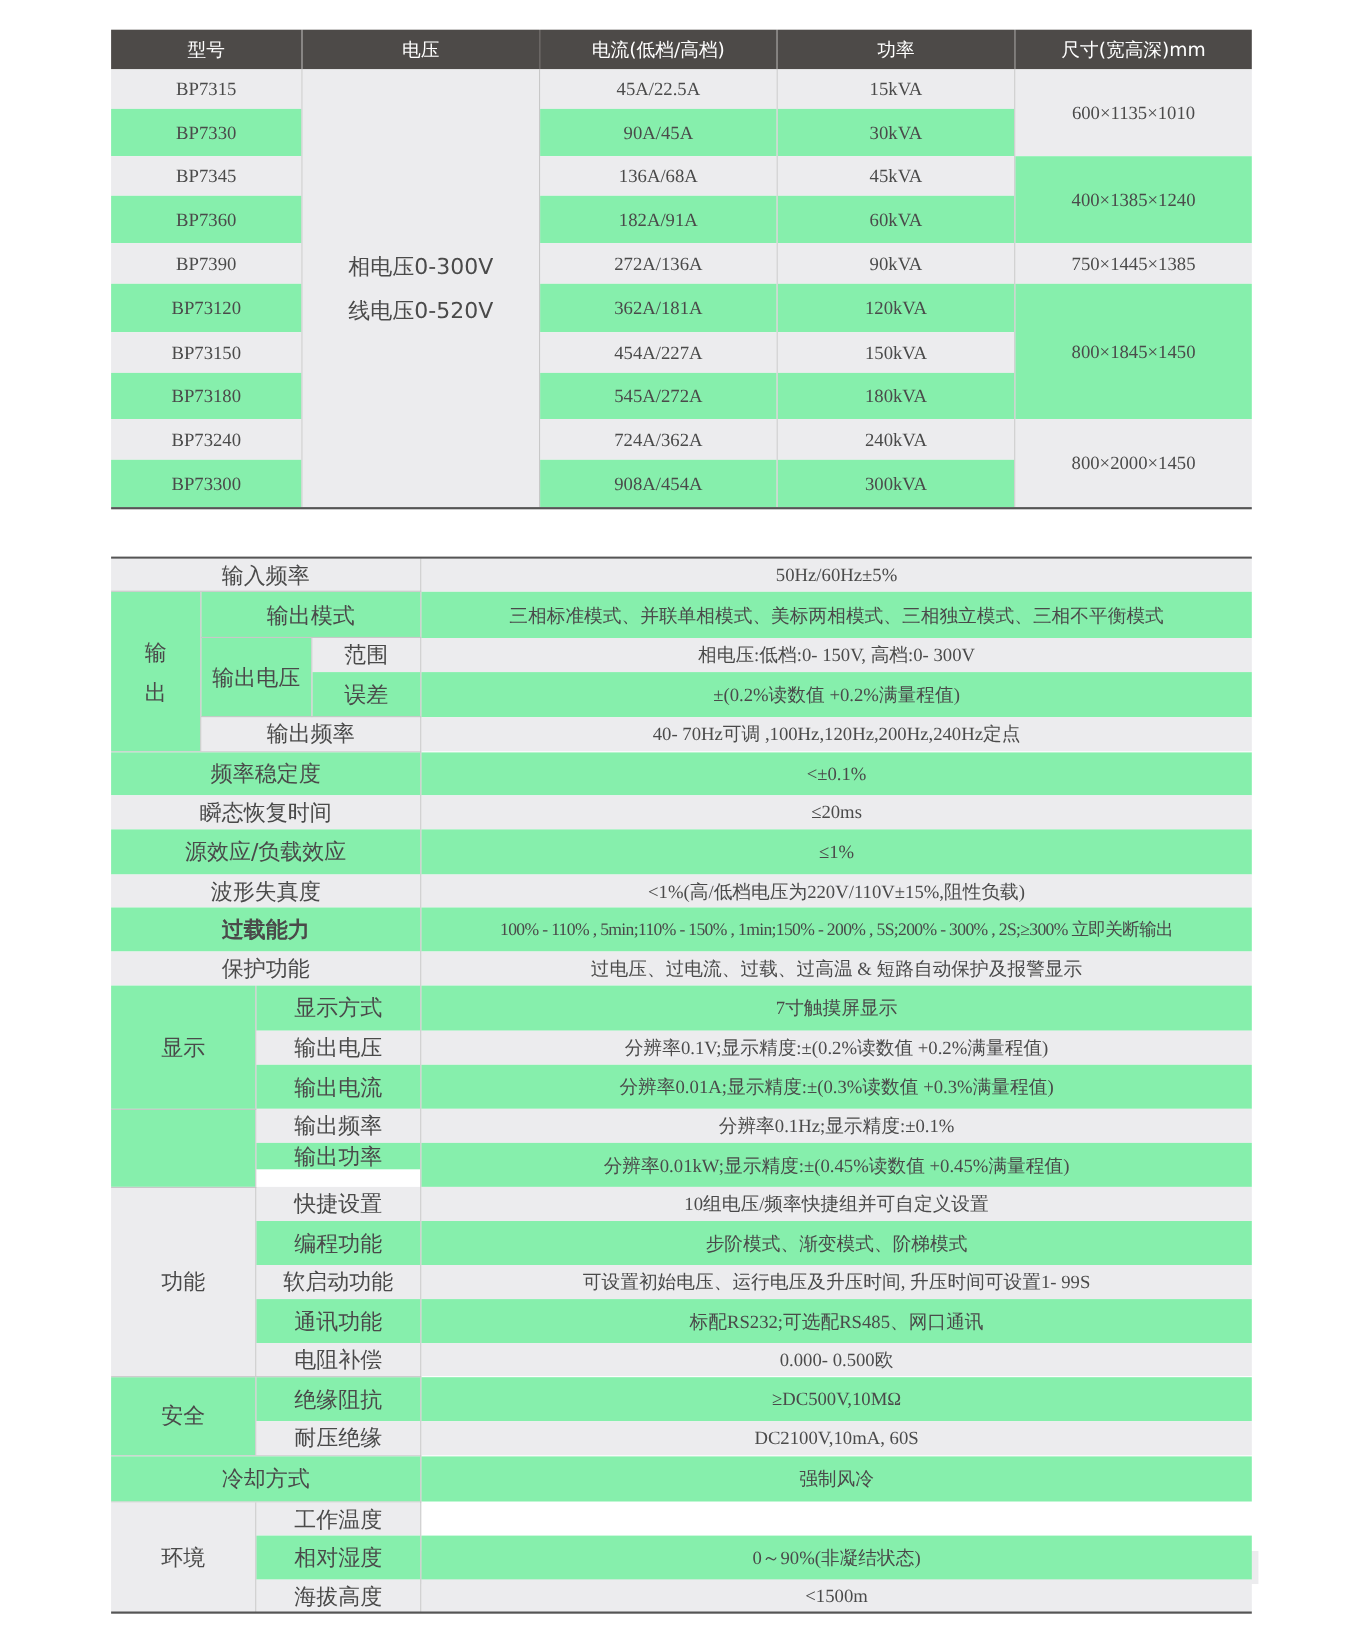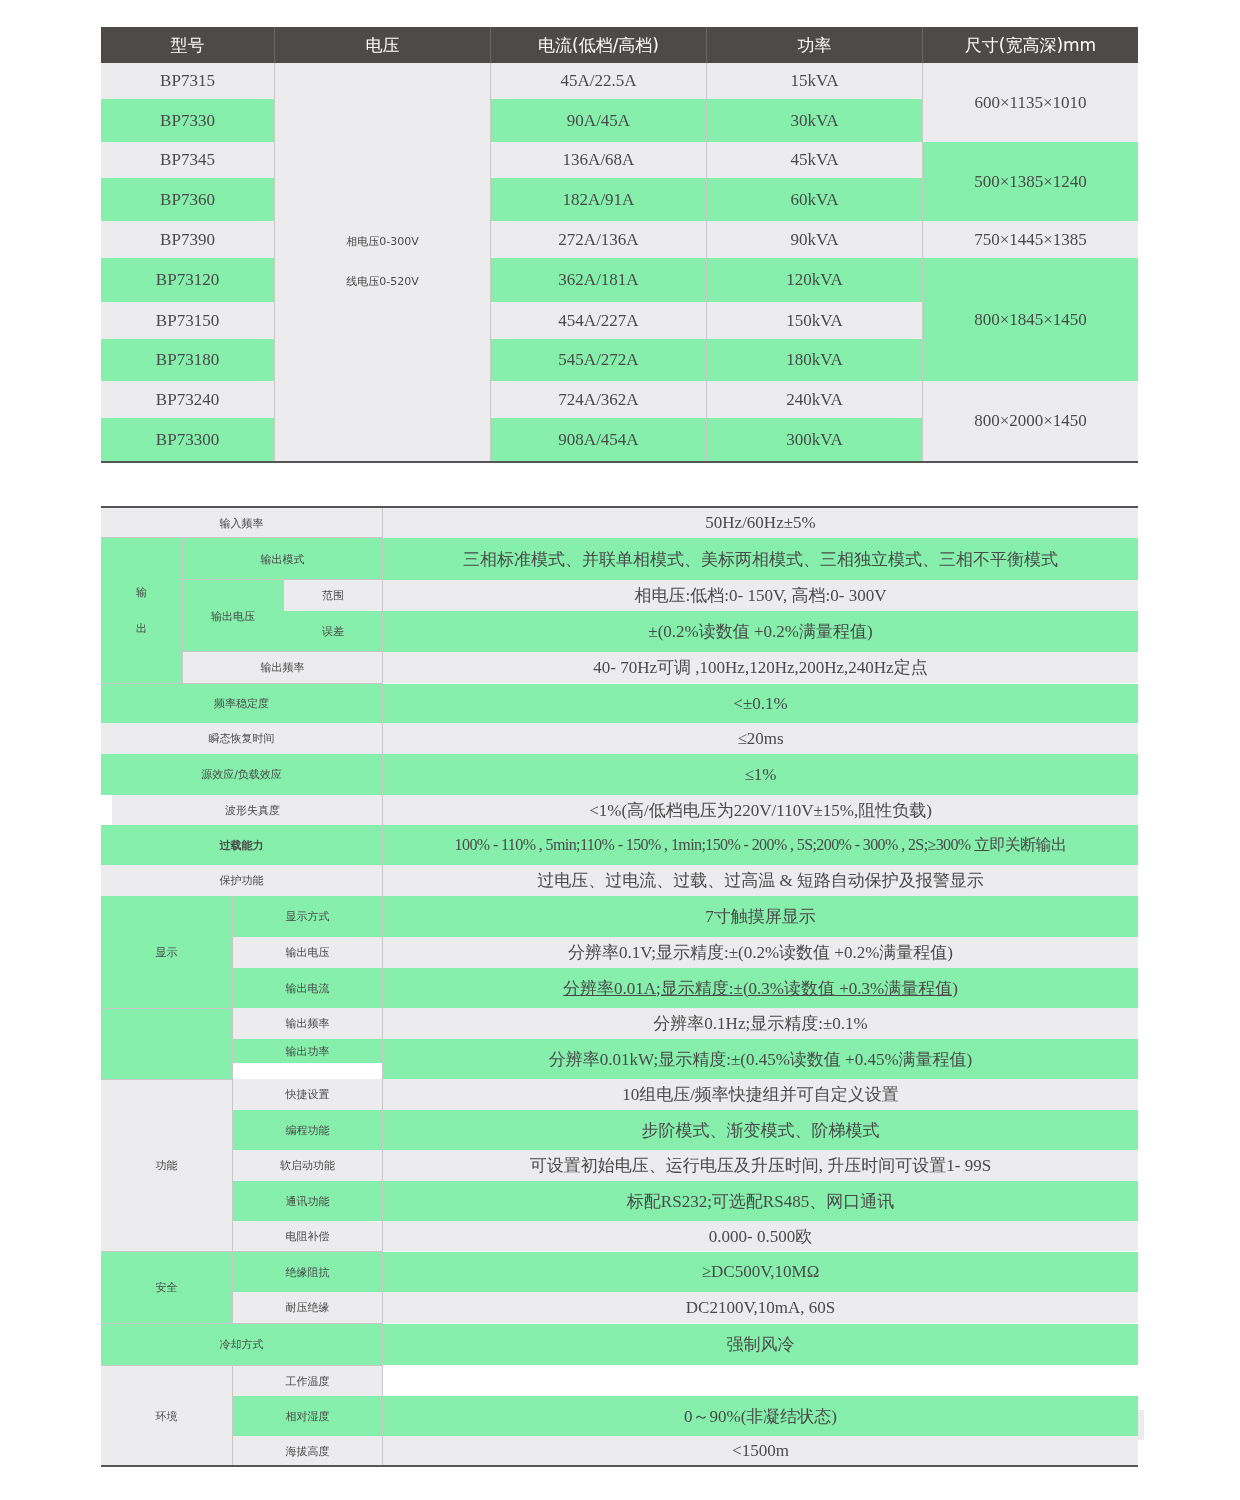--- a/index.html
+++ b/index.html
@@ -4,21 +4,21 @@
 <style>
   html, body { margin: 0; padding: 0; background: #ffffff; }
   body { width: 1240px; height: 1500px; position: relative; font-family: "DejaVu Serif", "Liberation Serif", serif; color: #4a4a4a; }
   .cell { position: absolute; box-sizing: border-box; display: flex; align-items: center; justify-content: center; text-align: center; font-size: 16px; color: #4a4a4a; white-space: nowrap; }
   .hdr { background: #4d4a48; color: #ffffff; font-size: 17px; font-family: "DejaVu Sans", "Liberation Sans", sans-serif; }
   .g { background: #ececee; }
   .w { background: #86efac; }
   .vline { position: absolute; width: 1px; background: #c8c8c8; }
   .hline { position: absolute; height: 1px; background: #c8c8c8; }
   .rule { position: absolute; height: 2px; background: #555555; }
-  .lbl { font-family: "DejaVu Sans", "Liberation Sans", sans-serif; font-size: 11px; }
+  .lbl { font-family: "DejaVu Sans", "Liberation Sans", sans-serif; font-size: 20px; }
   .val { font-family: "Liberation Serif", "DejaVu Serif", serif; font-size: 17px; }
   .stack { flex-direction: column; line-height: 40px; }
 </style>
 </head>
 <body>
 
 <div>
 
   <div class="cell hdr" style="left:101px;top:27px;width:173px;height:36px;">型号</div>
   <div class="cell hdr" style="left:275px;top:27px;width:215px;height:36px;">电压</div>
@@ -62,21 +62,21 @@
   <div class="cell val g" style="left:707px;top:142px;width:215px;height:36px;">45kVA</div>
   <div class="cell val w" style="left:707px;top:178px;width:215px;height:43px;">60kVA</div>
   <div class="cell val g" style="left:707px;top:221px;width:215px;height:37px;">90kVA</div>
   <div class="cell val w" style="left:707px;top:258px;width:215px;height:44px;">120kVA</div>
   <div class="cell val g" style="left:707px;top:302px;width:215px;height:37px;">150kVA</div>
   <div class="cell val w" style="left:707px;top:339px;width:215px;height:42px;">180kVA</div>
   <div class="cell val g" style="left:707px;top:381px;width:215px;height:37px;">240kVA</div>
   <div class="cell val w" style="left:707px;top:418px;width:215px;height:43px;">300kVA</div>
 
   <div class="cell val g" style="left:923px;top:63px;width:215px;height:79px;">600×1135×1010</div>
-  <div class="cell val w" style="left:923px;top:142px;width:215px;height:79px;">500×1385×1240</div>
+  <div class="cell val w" style="left:923px;top:142px;width:215px;height:79px;">400×1385×1240</div>
   <div class="cell val g" style="left:923px;top:221px;width:215px;height:37px;">750×1445×1385</div>
   <div class="cell val w" style="left:923px;top:258px;width:215px;height:123px;">800×1845×1450</div>
   <div class="cell val g" style="left:923px;top:381px;width:215px;height:80px;">800×2000×1450</div>
 
   <div class="vline" style="left:274px;top:63px;height:398px;"></div>
   <div class="vline" style="left:490px;top:63px;height:398px;"></div>
   <div class="vline" style="left:706px;top:63px;height:398px;"></div>
   <div class="vline" style="left:922px;top:63px;height:398px;"></div>
 
   <div class="rule" style="left:101px;top:461px;width:1037px;"></div>
@@ -112,40 +112,40 @@
 
   <div class="cell lbl w" style="left:101px;top:684px;width:281px;height:39px;">频率稳定度</div>
   <div class="cell val w" style="left:383px;top:684px;width:755px;height:39px;">&lt;±0.1%</div>
 
   <div class="cell lbl g" style="left:101px;top:723px;width:281px;height:31px;">瞬态恢复时间</div>
   <div class="cell val g" style="left:383px;top:723px;width:755px;height:31px;">≤20ms</div>
 
   <div class="cell lbl w" style="left:101px;top:754px;width:281px;height:41px;">源效应/负载效应</div>
   <div class="cell val w" style="left:383px;top:754px;width:755px;height:41px;">≤1%</div>
 
-  <div class="cell lbl g" style="left:101px;top:795px;width:281px;height:30px;margin-left:11px;">波形失真度</div>
+  <div class="cell lbl g" style="left:101px;top:795px;width:281px;height:30px;">波形失真度</div>
   <div class="cell val g" style="left:383px;top:795px;width:755px;height:30px;">&lt;1%(高/低档电压为220V/110V±15%,阻性负载)</div>
 
   <div class="cell lbl w" style="left:101px;top:825px;width:281px;height:40px;font-weight:bold;">过载能力</div>
   <div class="cell val w" style="left:383px;top:825px;width:755px;height:40px;font-size:16px;letter-spacing:-0.6px;overflow:hidden;">100% - 110% , 5min;110% - 150% , 1min;150% - 200% ,  5S;200% - 300% , 2S;≥300% 立即关断输出</div>
 
   <div class="cell lbl g" style="left:101px;top:865px;width:281px;height:31px;">保护功能</div>
   <div class="cell val g" style="left:383px;top:865px;width:755px;height:31px;">过电压、过电流、过载、过高温 &amp; 短路自动保护及报警显示</div>
 
   <div class="cell lbl w" style="left:101px;top:896px;width:131px;height:112px;">显示</div>
   <div class="cell lbl w" style="left:101px;top:1008px;width:131px;height:71px;"></div>
   <div class="cell lbl w" style="left:233px;top:896px;width:149px;height:41px;">显示方式</div>
   <div class="cell lbl g" style="left:233px;top:937px;width:149px;height:31px;">输出电压</div>
   <div class="cell lbl w" style="left:233px;top:968px;width:149px;height:40px;">输出电流</div>
   <div class="cell lbl g" style="left:233px;top:1008px;width:149px;height:31px;">输出频率</div>
   <div class="cell lbl w" style="left:233px;top:1039px;width:149px;height:24px;">输出功率</div>
 
   <div class="cell val w" style="left:383px;top:896px;width:755px;height:41px;">7寸触摸屏显示</div>
   <div class="cell val g" style="left:383px;top:937px;width:755px;height:31px;">分辨率0.1V;显示精度:±(0.2%读数值 +0.2%满量程值)</div>
-  <div class="cell val w" style="left:383px;top:968px;width:755px;height:40px;text-decoration:underline;">分辨率0.01A;显示精度:±(0.3%读数值 +0.3%满量程值)</div>
+  <div class="cell val w" style="left:383px;top:968px;width:755px;height:40px;">分辨率0.01A;显示精度:±(0.3%读数值 +0.3%满量程值)</div>
   <div class="cell val g" style="left:383px;top:1008px;width:755px;height:31px;">分辨率0.1Hz;显示精度:±0.1%</div>
   <div class="cell val w" style="left:383px;top:1039px;width:755px;height:40px;">分辨率0.01kW;显示精度:±(0.45%读数值 +0.45%满量程值)</div>
 
   <div class="hline" style="left:101px;top:1008px;width:132px;"></div>
   <div class="vline" style="left:232px;top:896px;height:183px;"></div>
 
   <div class="cell lbl g" style="left:101px;top:1079px;width:131px;height:172px;">功能</div>
   <div class="cell lbl g" style="left:233px;top:1079px;width:149px;height:31px;">快捷设置</div>
   <div class="cell lbl w" style="left:233px;top:1110px;width:149px;height:40px;">编程功能</div>
   <div class="cell lbl g" style="left:233px;top:1150px;width:149px;height:31px;">软启动功能</div>

